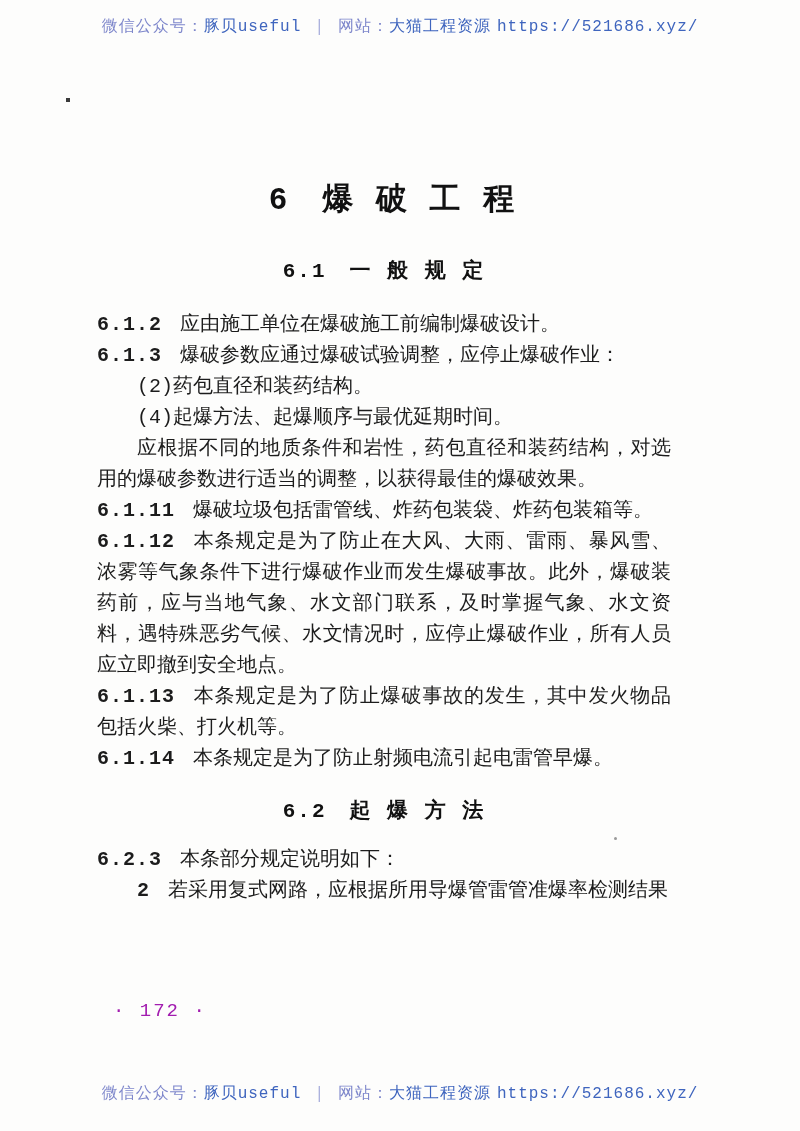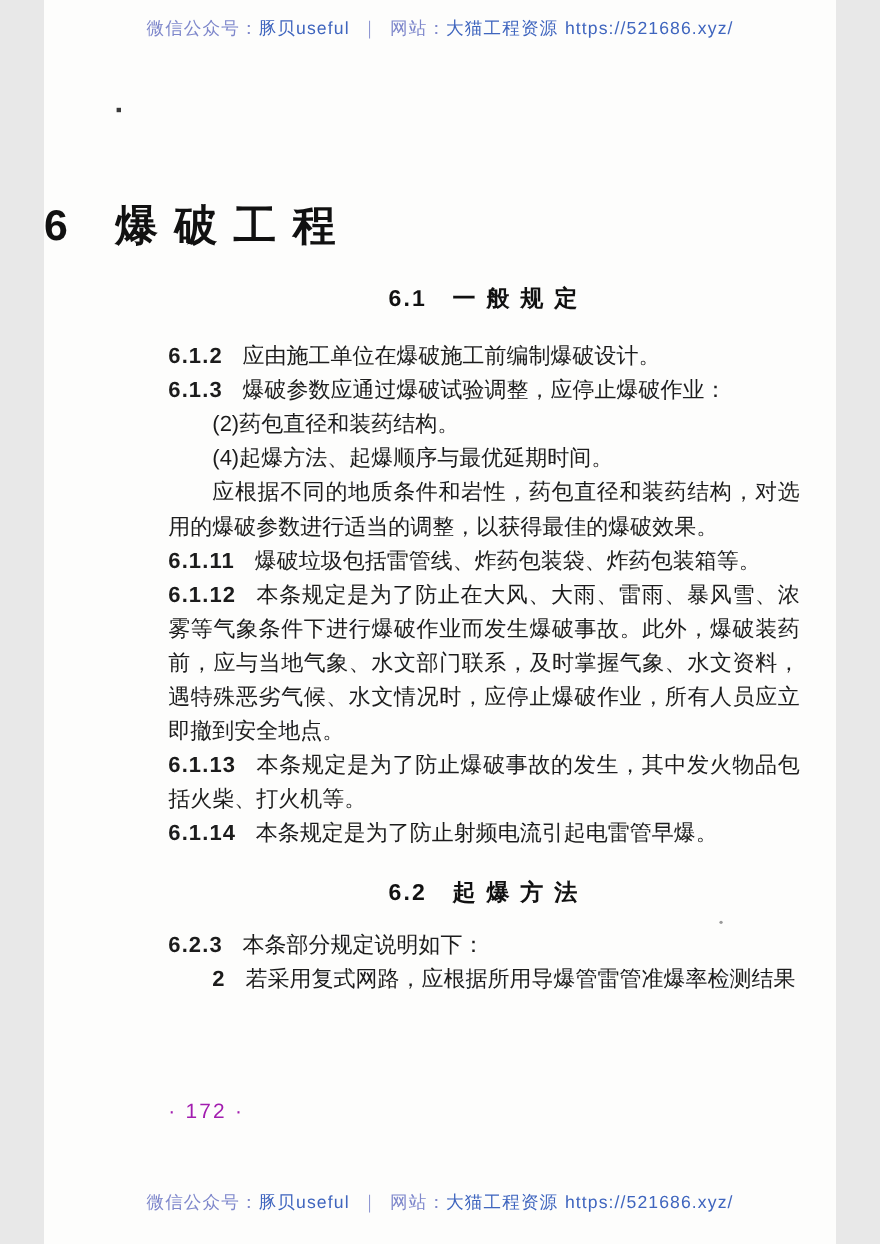--- a/index.html
+++ b/index.html
@@ -1,22 +1,22 @@
 <!DOCTYPE html>
 <html><head>
 <meta charset="utf-8">
 <style>
   html, body { margin: 0; padding: 0; background: #e8e8e8; }
   .page {
     position: relative;
-    width: 720px;
+    width: 800px;
     height: 1131px;
     margin: 0 auto;
     background: #fdfdfc;
-    font-family: Liberation Sans, sans-serif;
+    font-family: Liberation Mono, monospace;
     color: #1c1c1c;
     overflow: hidden;
   }
   
   .watermark {
     position: absolute;
     left: 0; right: 0;
     text-align: center;
     font-size: 16px;
     letter-spacing: 1px;
@@ -41,30 +41,30 @@
     width: 3px; height: 3px;
     border-radius: 50%;
     background: #9a9a9a;
   }
   
   .chapter-title {
     position: absolute;
     top: 178px;
     left: 0; right: 15px;
     margin: 0;
-    text-align: left;
-    font-size: 39px;
+    text-align: center;
+    font-size: 31px;
     font-weight: 700;
     letter-spacing: 2px;
     color: #111;
   }
   
   .body-col {
     position: absolute;
-    left: 113px;
+    left: 97px;
     top: 256px;
     width: 574px;
     font-size: 20px;
     line-height: 31px;
   }
   .section-heading {
     margin: 0 0 22px 0;
     text-align: center;
     font-size: 21px;
     font-weight: 700;

